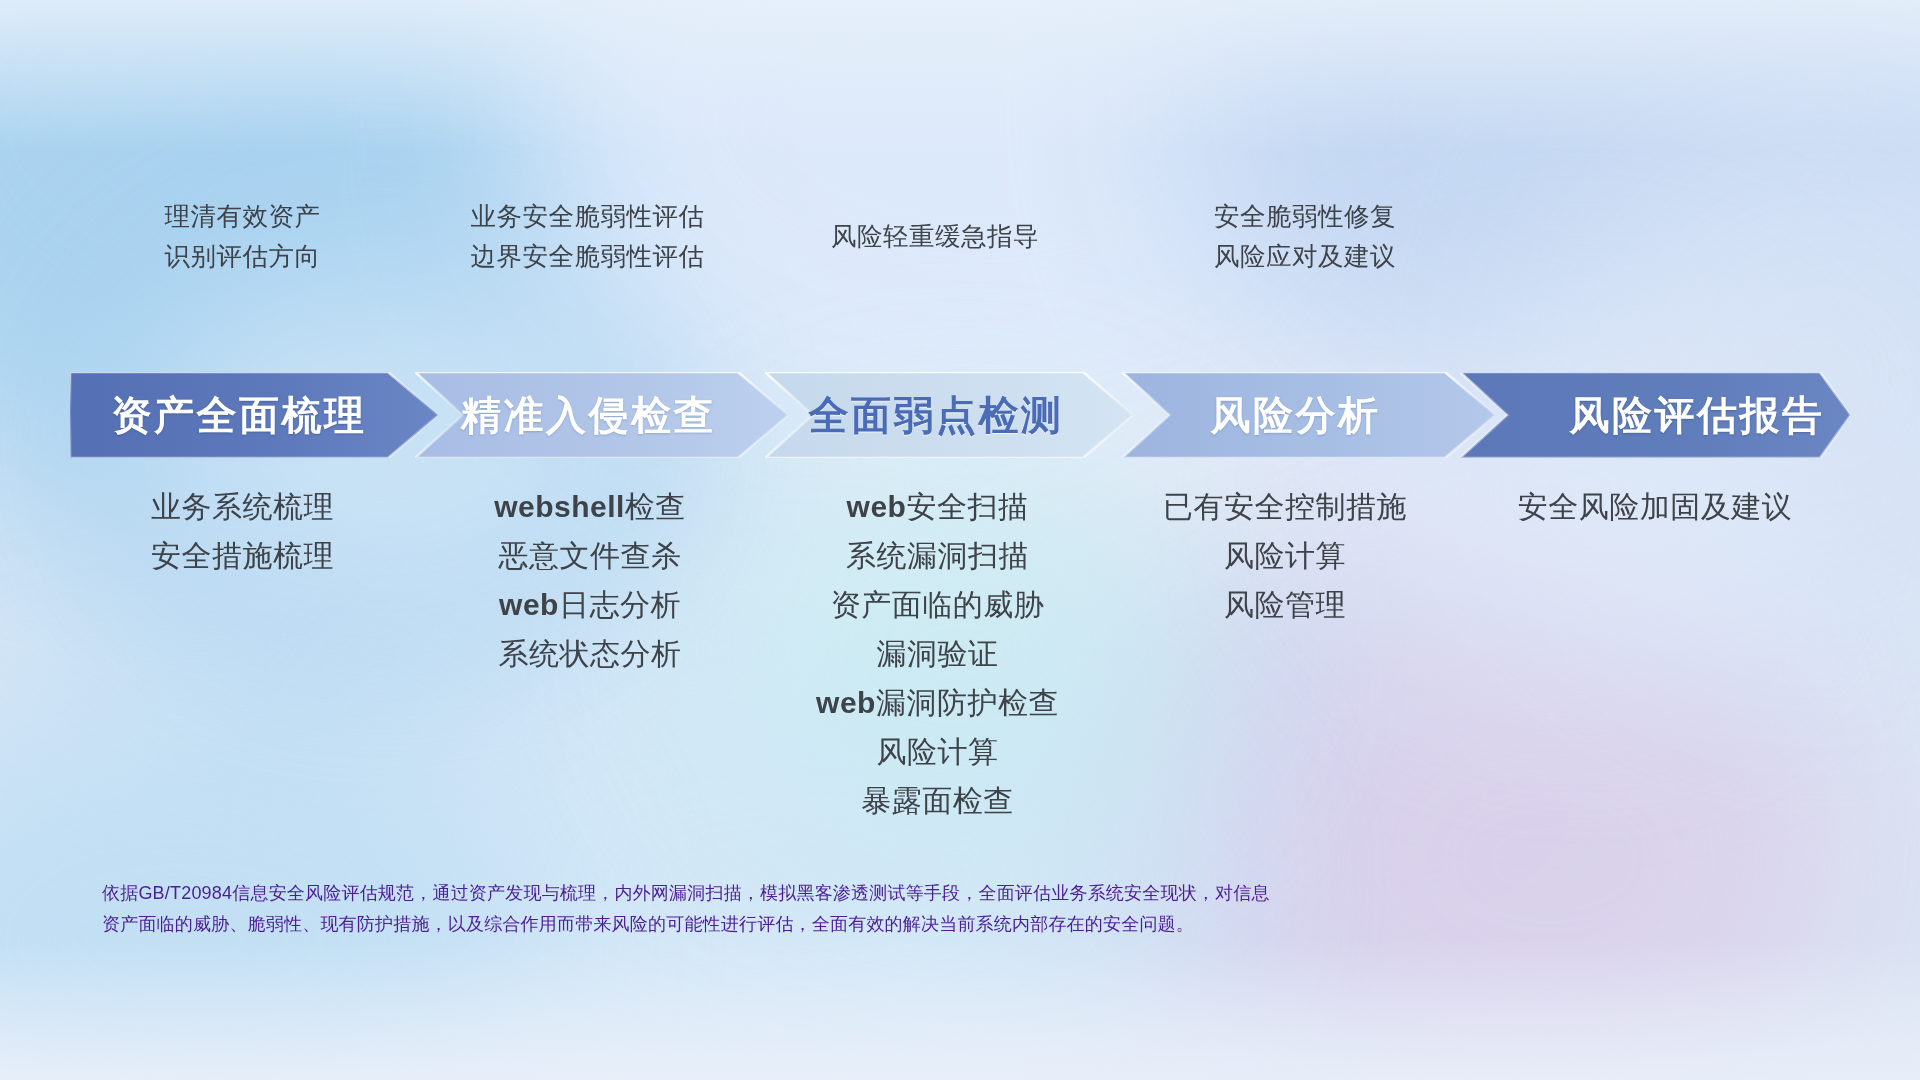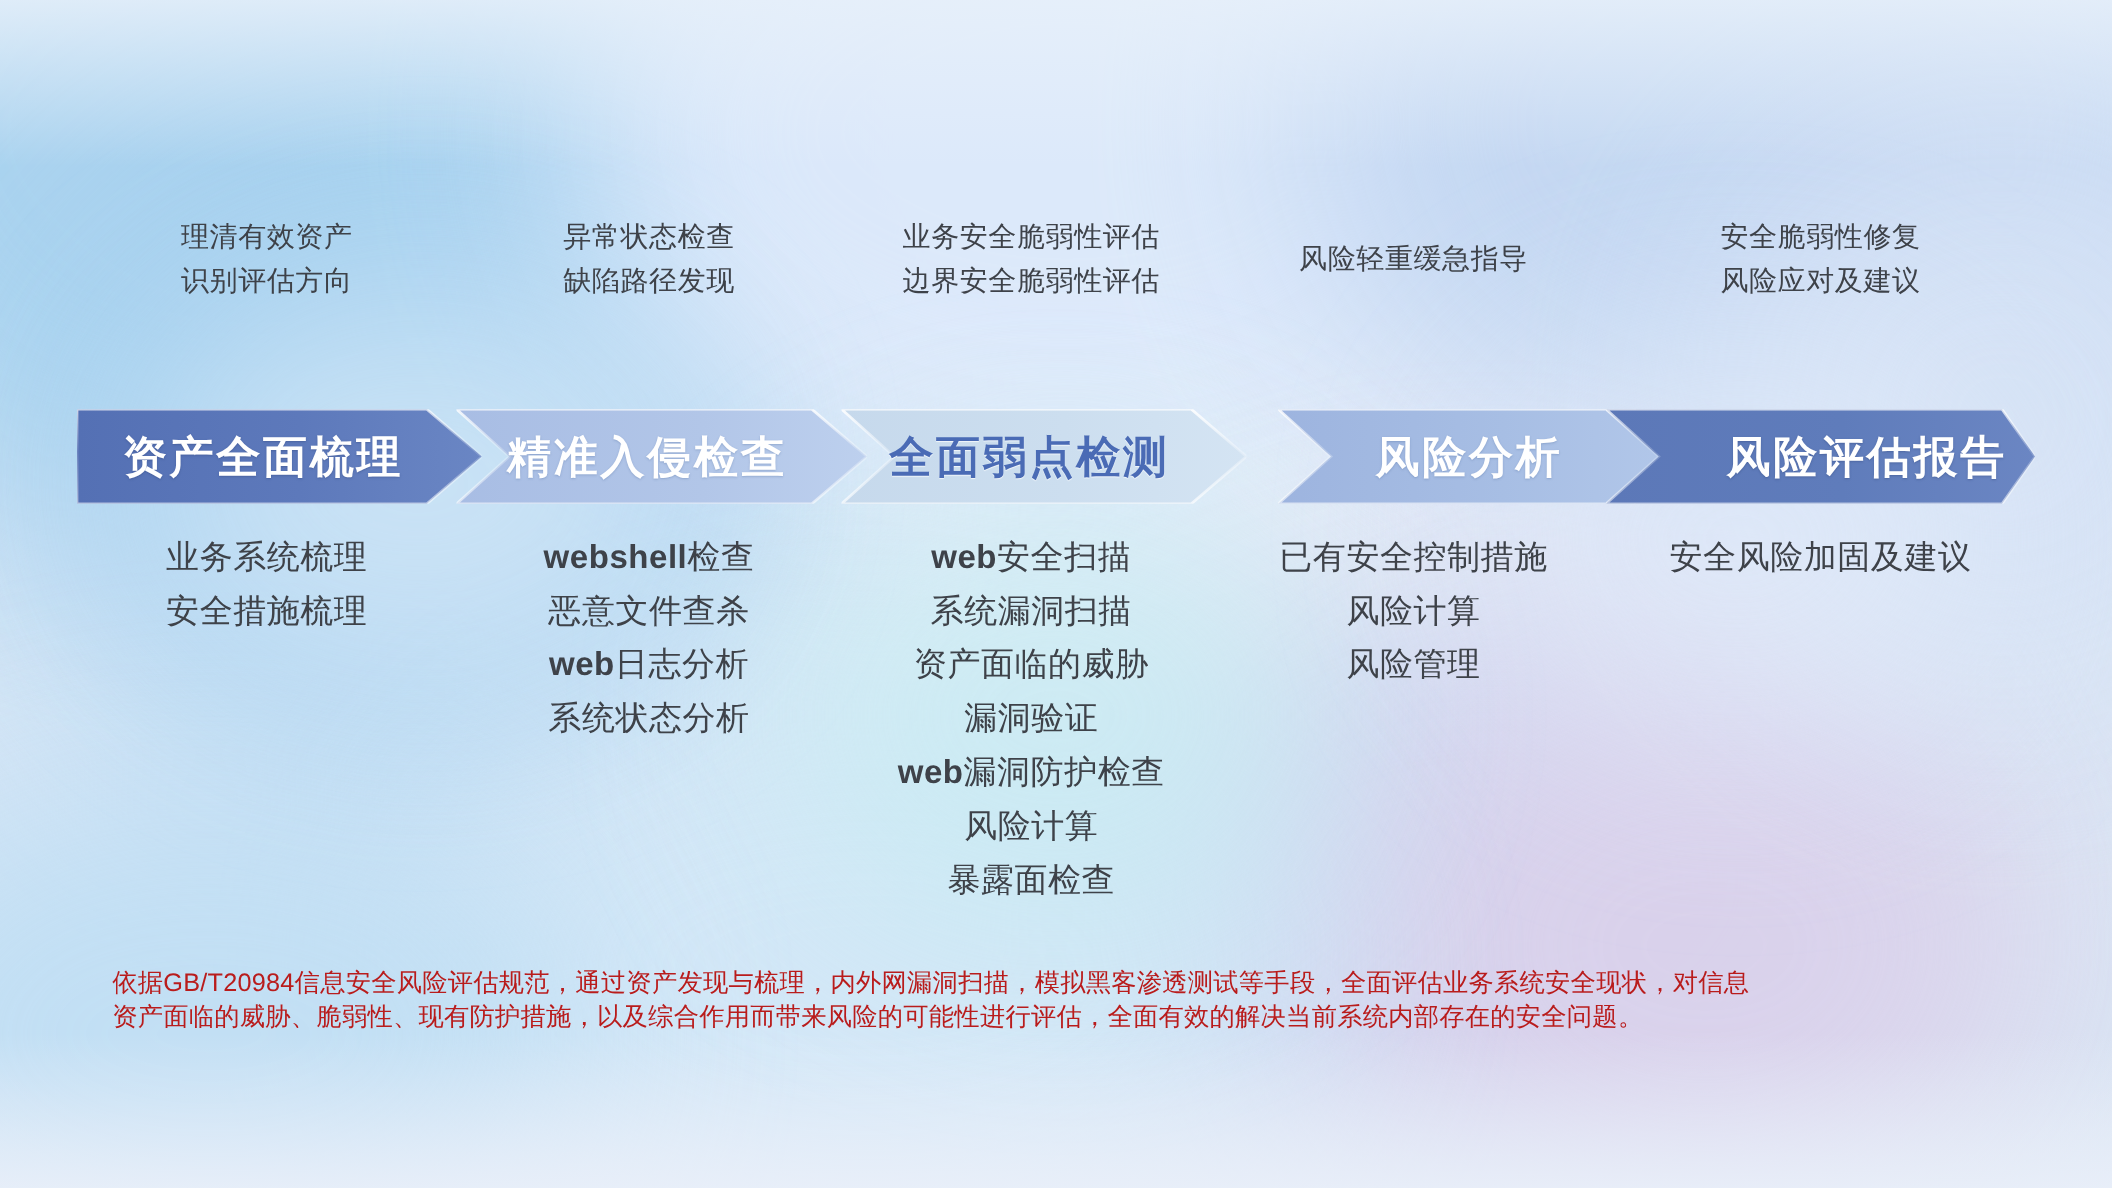--- a/index.html
+++ b/index.html
@@ -149,23 +149,23 @@
     line-height: 1.1;
   }
   .bot-line b { font-weight: bold; }
 
   
   #footer {
     position: absolute;
     left: 102px;
     top: 878px;
     width: 1500px;
-    font-size: 23px;
+    font-size: 18px;
     line-height: 31px;
-    color: #b91c1c;
+    color: #4c1d95;
     letter-spacing: .2px;
   }
   #footer .fline { white-space: nowrap; }
 </style>
 </head>
 <body>
 
 <div id="stage">
 
   <div class="bg-layer bg-base"></div>
@@ -189,26 +189,20 @@
 
   <div id="content">
 
     <div class="row" id="top-row">
       <div class="col w1">
           <div class="top-block">
         <div class="top-line">理清有效资产</div>
         <div class="top-line">识别评估方向</div>
       </div>
         </div>
-      <div class="col w2">
-          <div class="top-block">
-        <div class="top-line">异常状态检查</div>
-        <div class="top-line">缺陷路径发现</div>
-      </div>
-        </div>
       <div class="col w3">
           <div class="top-block">
         <div class="top-line">业务安全脆弱性评估</div>
         <div class="top-line">边界安全脆弱性评估</div>
       </div>
         </div>
       <div class="col w4">
           <div class="top-block">
         <div class="top-line">风险轻重缓急指导</div>
       </div>
@@ -276,21 +270,21 @@
               <stop offset="45%" stop-color="#ffffff" stop-opacity=".25"></stop>
               <stop offset="100%" stop-color="#ffffff" stop-opacity=".7"></stop>
             </linearGradient>
           </defs>
           <path d="M0,0 H318 L368,43 L318,86 H0 L48,43 Z" fill="url(#g3)"></path>
           <path d="M0,0 H318 L368,43 L318,86 H0 L48,43 Z" fill="none" stroke="url(#e3)" stroke-width="2.5"></path>
         </svg>
         <div class="arrow-label">全面弱点检测</div>
       </div>
 
-      <div class="arrow arrow-4" style="left:1092px; width:373px;justify-content:flex-end;">
+      <div class="arrow arrow-4" style="left:1052px; width:373px;justify-content:flex-end;">
         <svg class="arrow-shape" viewBox="0 0 373 86" preserveAspectRatio="none">
           <defs>
             <linearGradient id="g4" x1="0" y1="0" x2="1" y2="0">
               <stop offset="0%" stop-color="#9db4df"></stop>
               <stop offset="55%" stop-color="#a7bee4"></stop>
               <stop offset="100%" stop-color="#b3c8ea"></stop>
             </linearGradient>
             <linearGradient id="e4" x1="0" y1="0" x2="0" y2="1">
               <stop offset="0%" stop-color="#ffffff" stop-opacity=".85"></stop>
               <stop offset="45%" stop-color="#ffffff" stop-opacity=".2"></stop>

